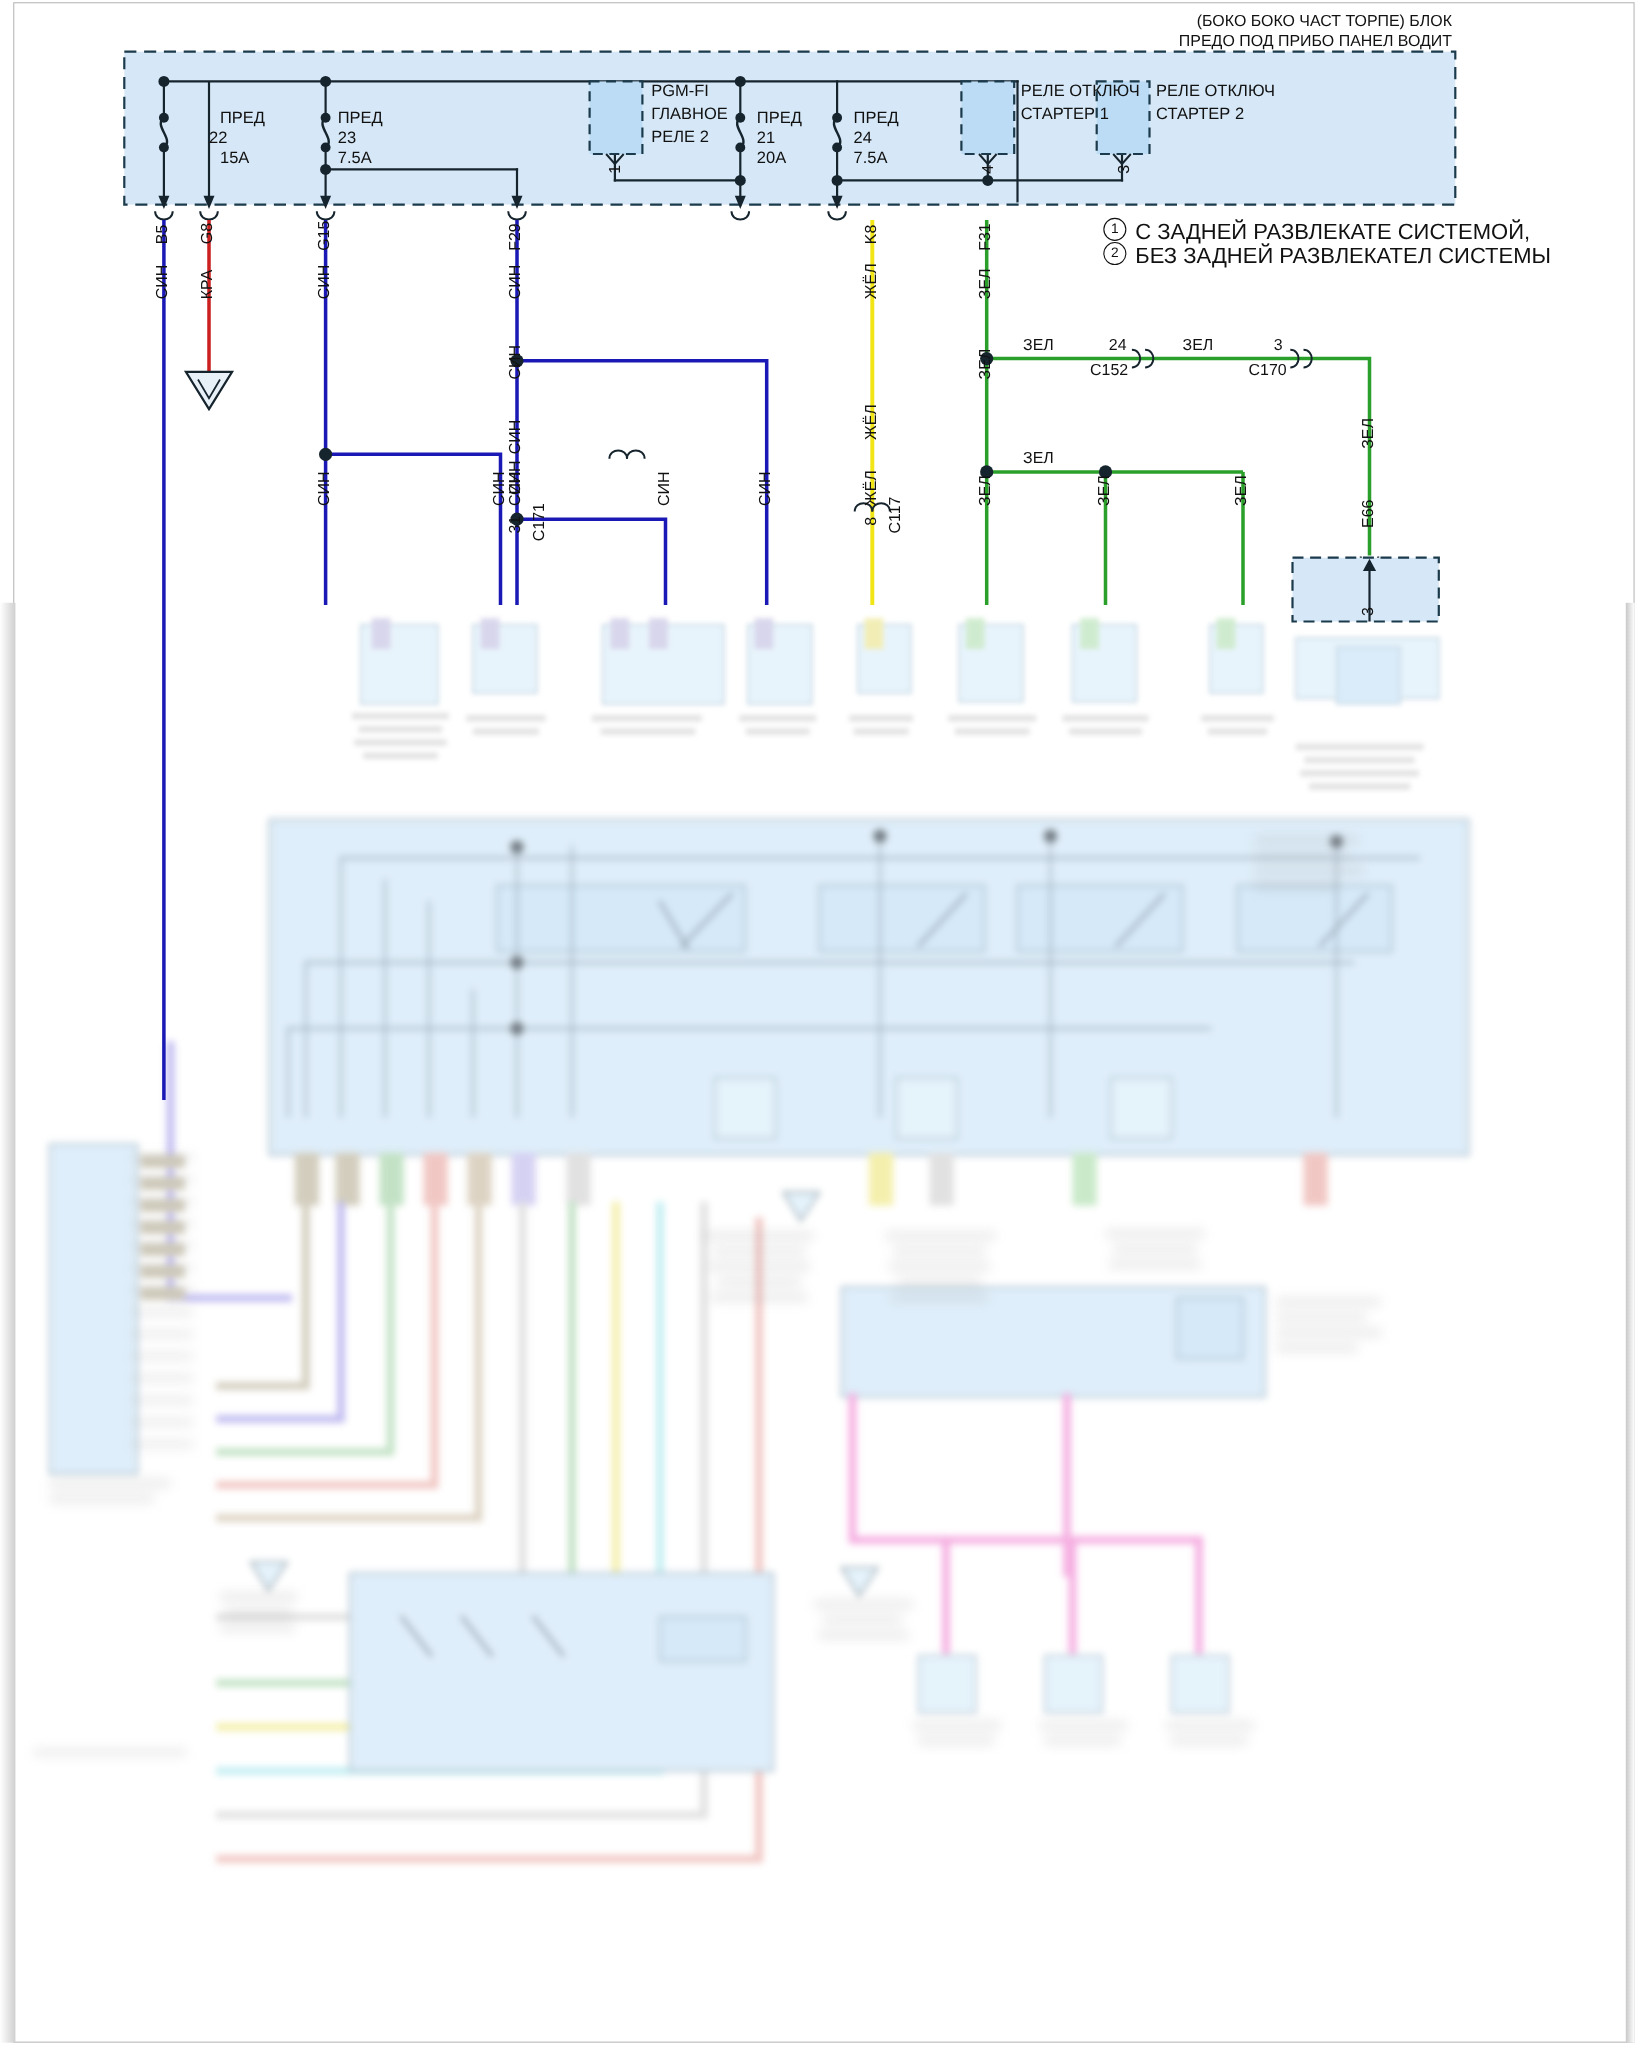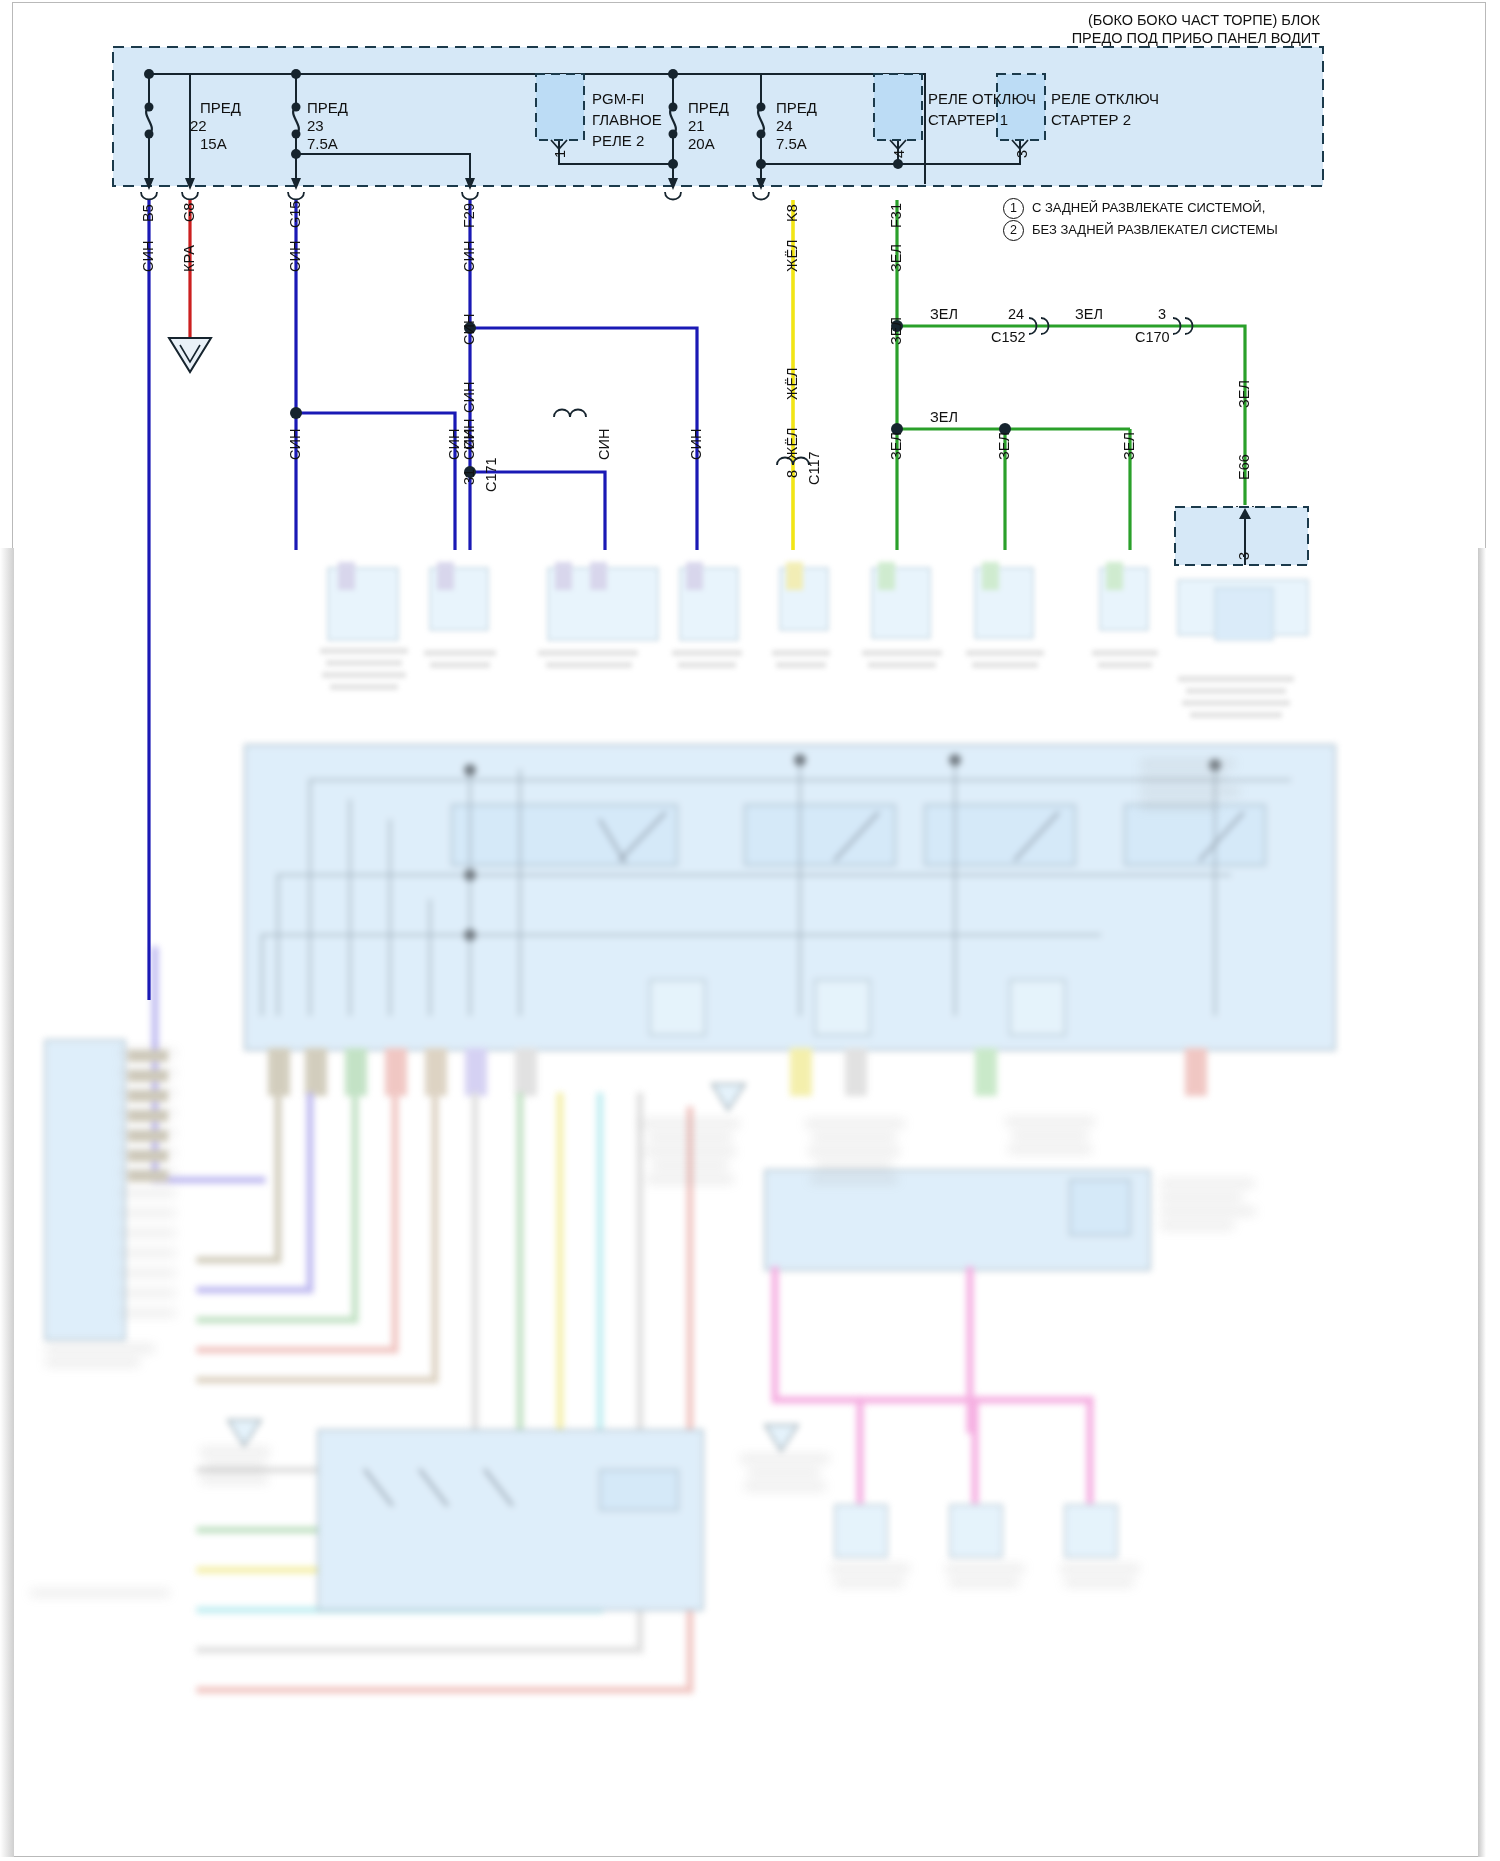--- a/index.html
+++ b/index.html
@@ -48,22 +48,22 @@
   
   .txt {
     position: absolute;
     font-family: "Liberation Sans", "DejaVu Sans", sans-serif;
     color: #111111;
     white-space: pre;
     line-height: 1.18;
   }
   .t-title  { font-size: 14.5px; text-align: right; }
   .t-fuse   { font-size: 15px; }
-  .t-relay  { font-size: 15px; margin-top: 16px; }
-  .t-legend { font-size: 13px; }
+  .t-relay  { font-size: 15px; }
+  .t-legend { font-size: 20px; }
   .t-note   { font-size: 14.5px; text-align: center; line-height: 1.25; }
   .t-conn   { font-size: 14.5px; }
 
   
   .vtxt {
     position: absolute;
     font-family: "Liberation Sans", "DejaVu Sans", sans-serif;
     font-size: 14.5px;
     color: #111111;
     white-space: pre;

